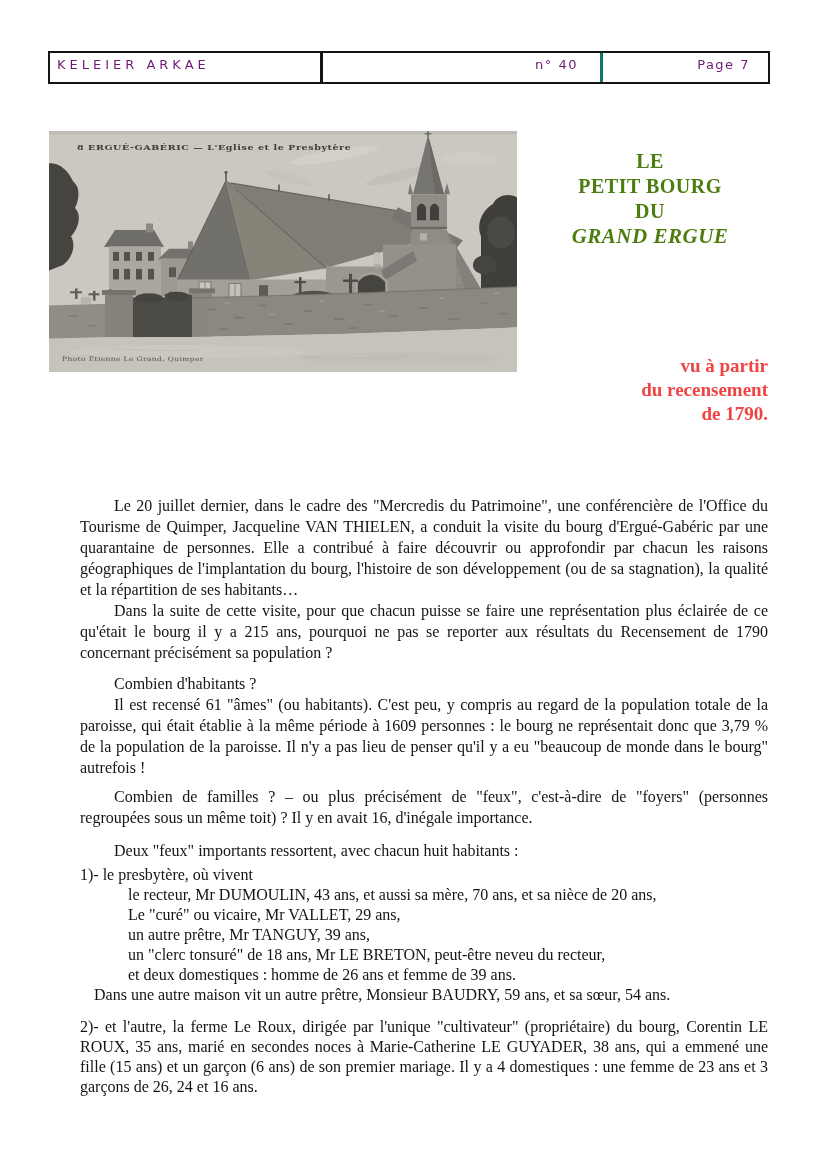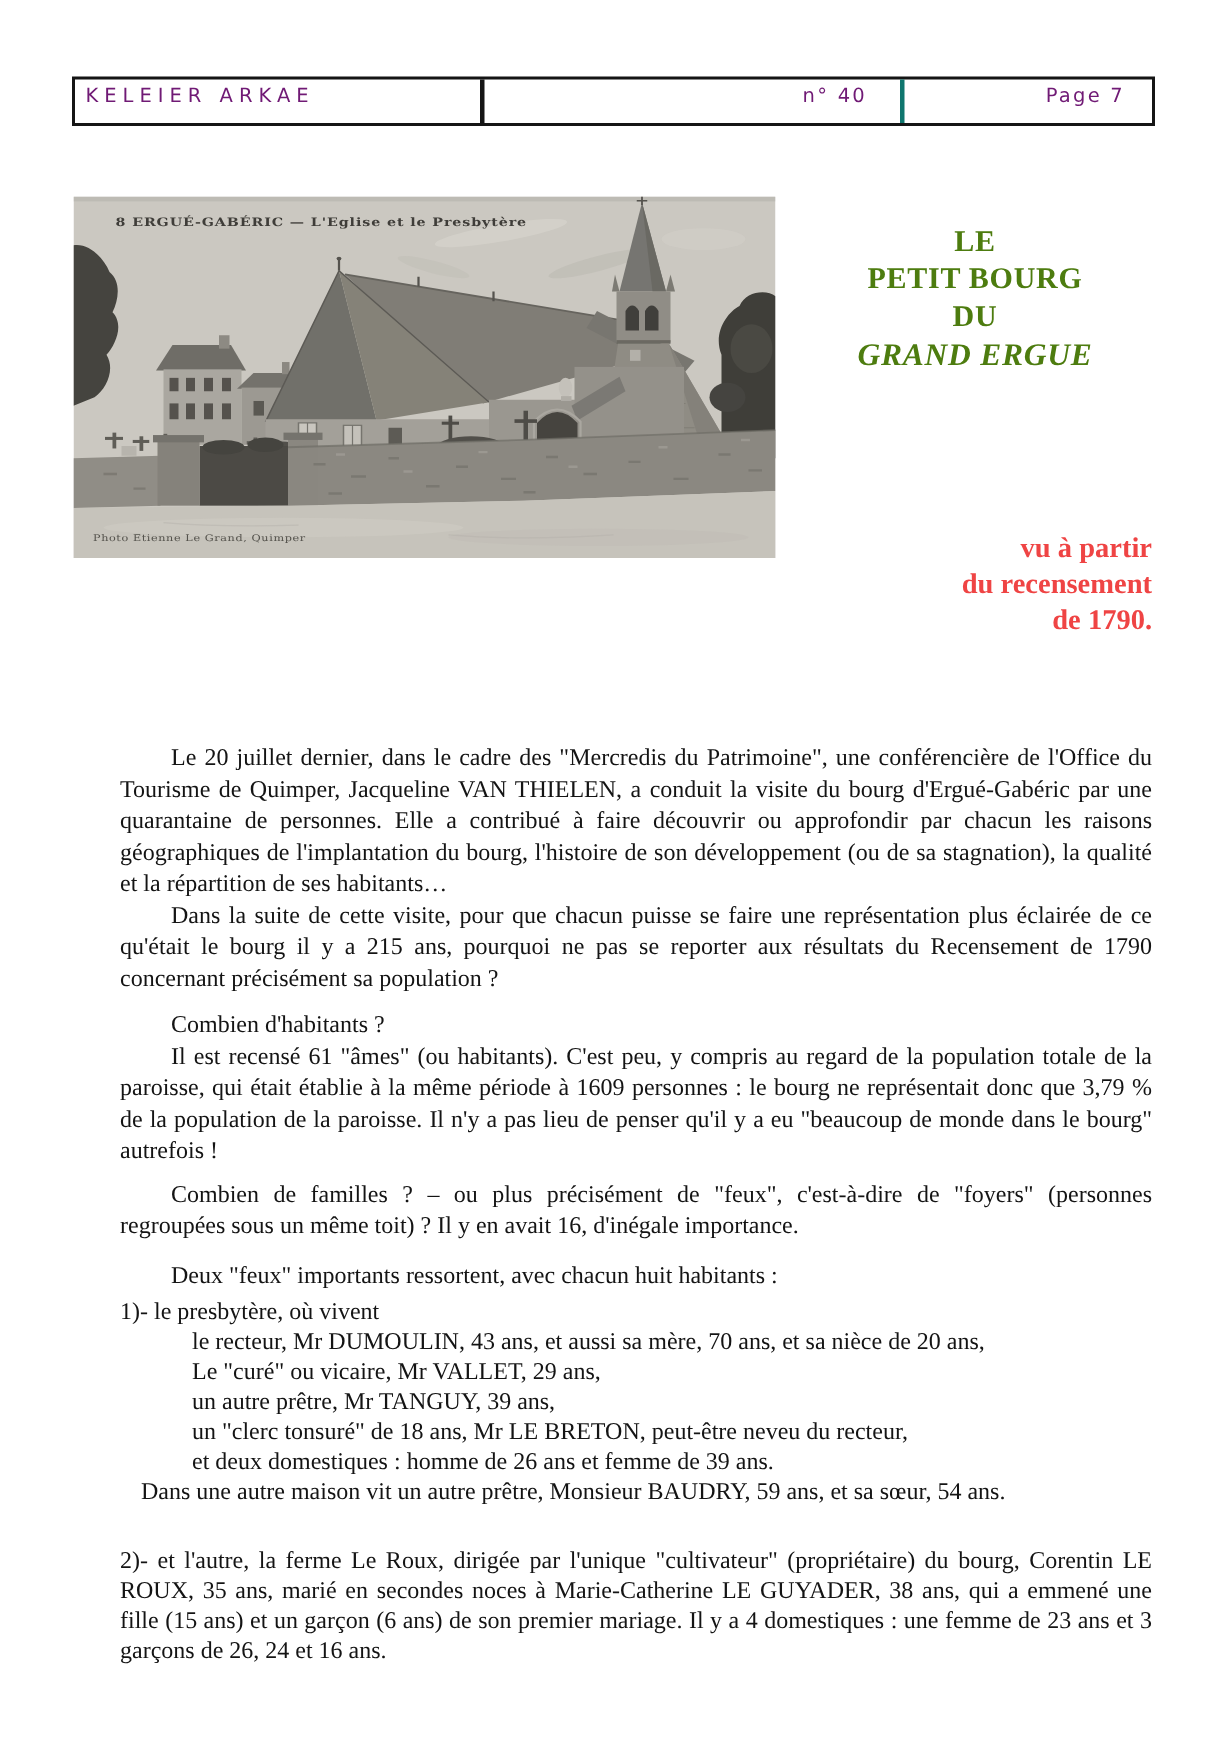--- a/index.html
+++ b/index.html
@@ -30,21 +30,21 @@
   
   .article{position:absolute;left:80px;top:495px;width:688px;font-size:16px;line-height:21px;}
   .article p{margin:0;text-align:justify;text-indent:34px;}
   .article .p3{margin-top:10px;}
   .article .p5{margin-top:8px;}
   .article .p6{margin-top:12px;}
   .list{margin-top:4px;line-height:20px;}
   .list .intro{padding-left:0;}
   .list .li{padding-left:48px;}
   .list .outro{padding-left:14px;}
-  .article .p7{margin-top:26px;text-indent:0;line-height:20px;}
+  .article .p7{margin-top:12px;text-indent:0;line-height:20px;}
 </style>
 </head>
 <body>
 
 <div class="page">
 
   <div class="header">
     <div class="hcell hc1">KELEIER ARKAE</div>
     <div class="hcell hc2">n° 40</div>
     <div class="hcell hc3">Page 7</div>

